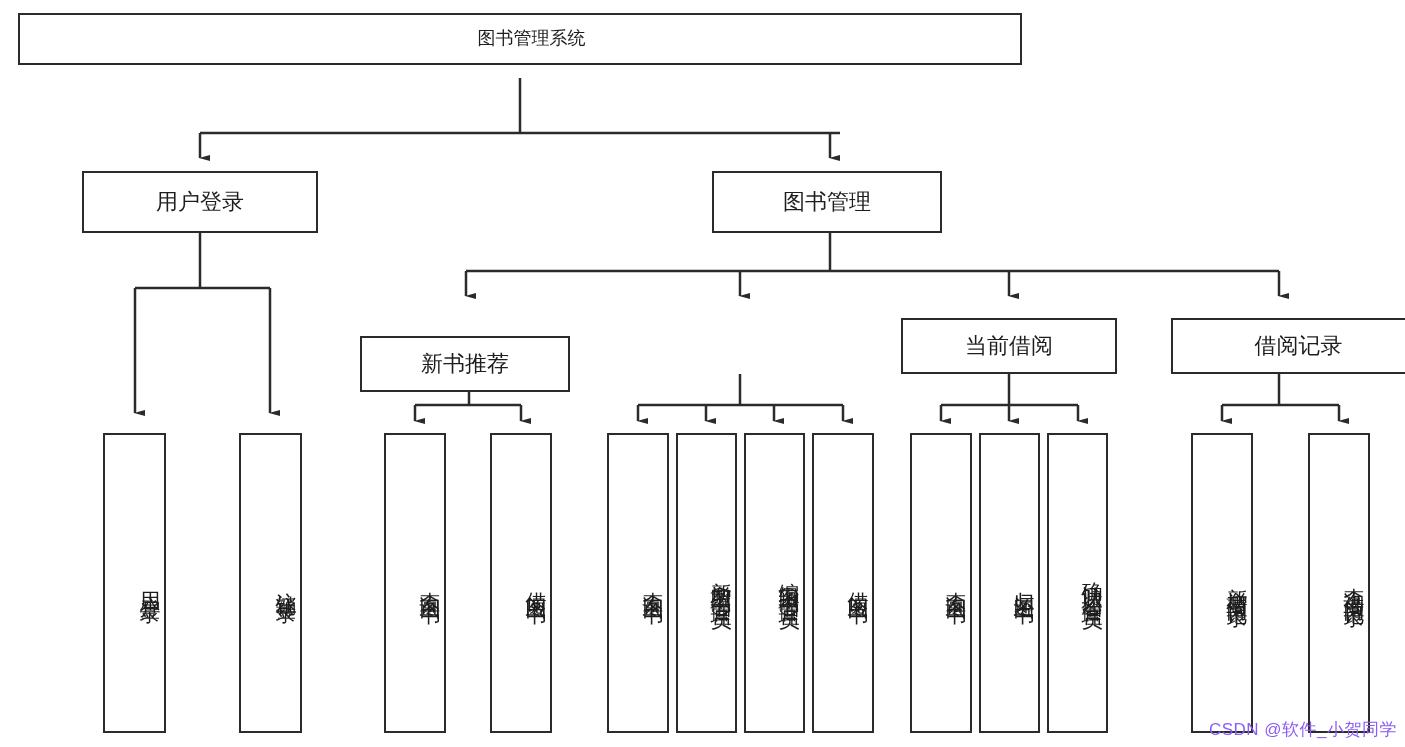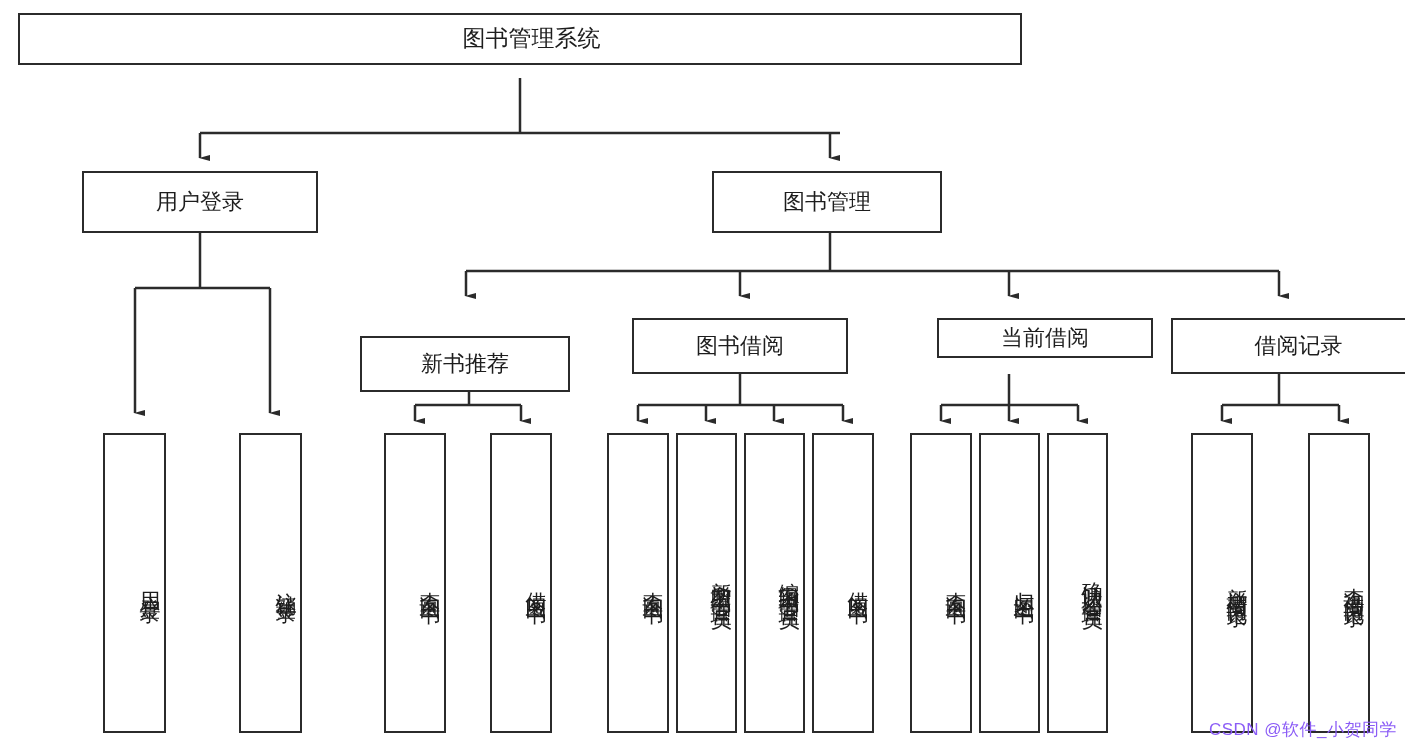--- a/index.html
+++ b/index.html
@@ -34,21 +34,21 @@
     align-items: center;
     justify-content: center;
     color: #1d1d1d;
     text-align: center;
   }
   .node.h {
     font-size: 22px;
     line-height: 1.2;
   }
   .node.root {
-    font-size: 23px;
+    font-size: 18px;
     padding-left: 23px;
   }
   .node.v {
     font-size: 21px;
     writing-mode: vertical-rl;
     text-orientation: upright;
     letter-spacing: 4px;
     padding-top: 4px;
     padding-bottom: 4px;
     align-items: flex-start;
@@ -131,24 +131,21 @@
   <div class="node h" style="left:82px; top:171px; width:236px; height:62px;">
     <span>用户登录</span>
   </div>
   <div class="node h" style="left:712px; top:171px; width:230px; height:62px;">
     <span>图书管理</span>
   </div>
 
   <div class="node h" style="left:360px; top:336px; width:210px; height:56px;">
     <span>新书推荐</span>
   </div>
-  <div class="node h" style="left:632px; top:318px; width:216px; height:56px;">
-    <span>图书借阅</span>
-  </div>
-  <div class="node h" style="left:901px; top:318px; width:216px; height:40px;margin-left:36px;">
+  <div class="node h" style="left:901px; top:318px; width:216px; height:56px;">
     <span>当前借阅</span>
   </div>
   <div class="node h" style="left:1171px; top:318px; width:255px; height:56px;">
     <span>借阅记录</span>
   </div>
 
   <div class="node v" style="left:103px; top:433px; width:63px; height:300px;">
     <span class="vlabel">用户登录</span>
   </div>
   <div class="node v" style="left:239px; top:433px; width:63px; height:300px;">

